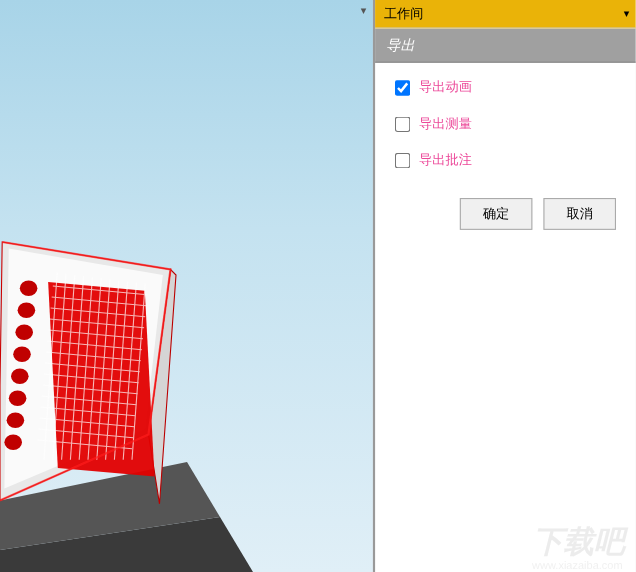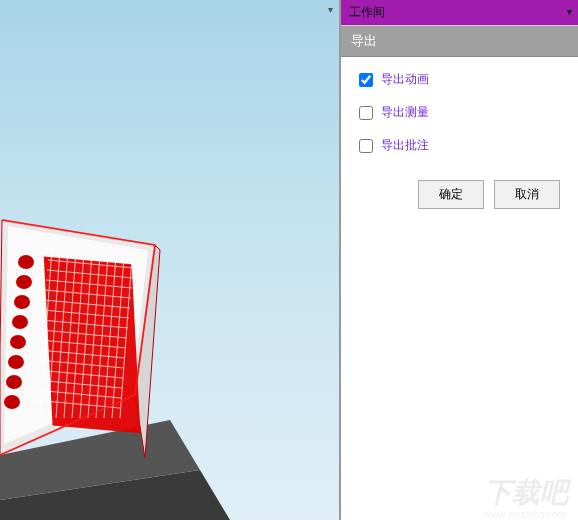--- a/index.html
+++ b/index.html
@@ -1,27 +1,27 @@
 <!DOCTYPE html>
 <html><head>
 <meta charset="utf-8">
 <style>
 * { box-sizing: border-box; margin: 0; padding: 0; }
 body { font-family: "Microsoft YaHei", Arial, sans-serif; font-size: 12px; background: #f0f0f0; width: 578px; height: 520px; overflow: hidden; position: relative; }
 .container { display: flex; height: 100%; width: 100%; }
 .viewport { flex: 1; background: linear-gradient(to bottom, #a8d4e8 0%, #c4e2f0 40%, #e0eff7 100%); position: relative; border-right: 1px solid #999; overflow: hidden; }
 .viewport-dropdown { position: absolute; top: 4px; right: 6px; cursor: pointer; font-size: 10px; color: #555; }
 .sidebar { width: 238px; background: #fff; border-left: 1px solid #999; display: flex; flex-direction: column; }
-.panel-header { background: #a21caf; border-bottom: 1px solid #ccc; padding: 4px 8px; font-size: 12px; position: relative; }
+.panel-header { background: #eab308; border-bottom: 1px solid #ccc; padding: 4px 8px; font-size: 12px; position: relative; }
 .panel-header-dropdown { position: absolute; right: 6px; top: 6px; font-size: 10px; cursor: pointer; }
-.export-title { background: #a0a0a0; color: #fff; padding: 6px 10px; font-size: 13px; border-bottom: 1px solid #888; }
+.export-title { background: #a0a0a0; color: #fff; padding: 6px 10px; font-size: 13px; border-bottom: 1px solid #888; font-style: italic; }
 .options { padding: 14px 18px; display: flex; flex-direction: column; gap: 16px; }
 .option { display: flex; align-items: center; gap: 8px; }
 .option input[type="checkbox"] { width: 14px; height: 14px; }
-.option label { font-size: 12px; color: #6d28d9; }
+.option label { font-size: 12px; color: #ec4899; }
 .buttons { display: flex; gap: 10px; padding: 12px 18px; justify-content: flex-end; margin-left: 37px; }
 .btn { padding: 5px 20px; background: #f0f0f0; border: 1px solid #aaa; font-size: 12px; cursor: pointer; }
 .model-container { position: absolute; bottom: 0; left: 0; width: 280px; height: 360px; }
 svg.model { width: 100%; height: 100%; }
 .watermark { position: absolute; bottom: 8px; right: 10px; opacity: 0.15; font-size: 28px; font-weight: bold; color: #888; font-style: italic; pointer-events: none; }
 .watermark-sub { position: absolute; bottom: 0px; right: 12px; opacity: 0.12; font-size: 10px; color: #888; pointer-events: none; }
 </style>
 </head>
 <body>
 

